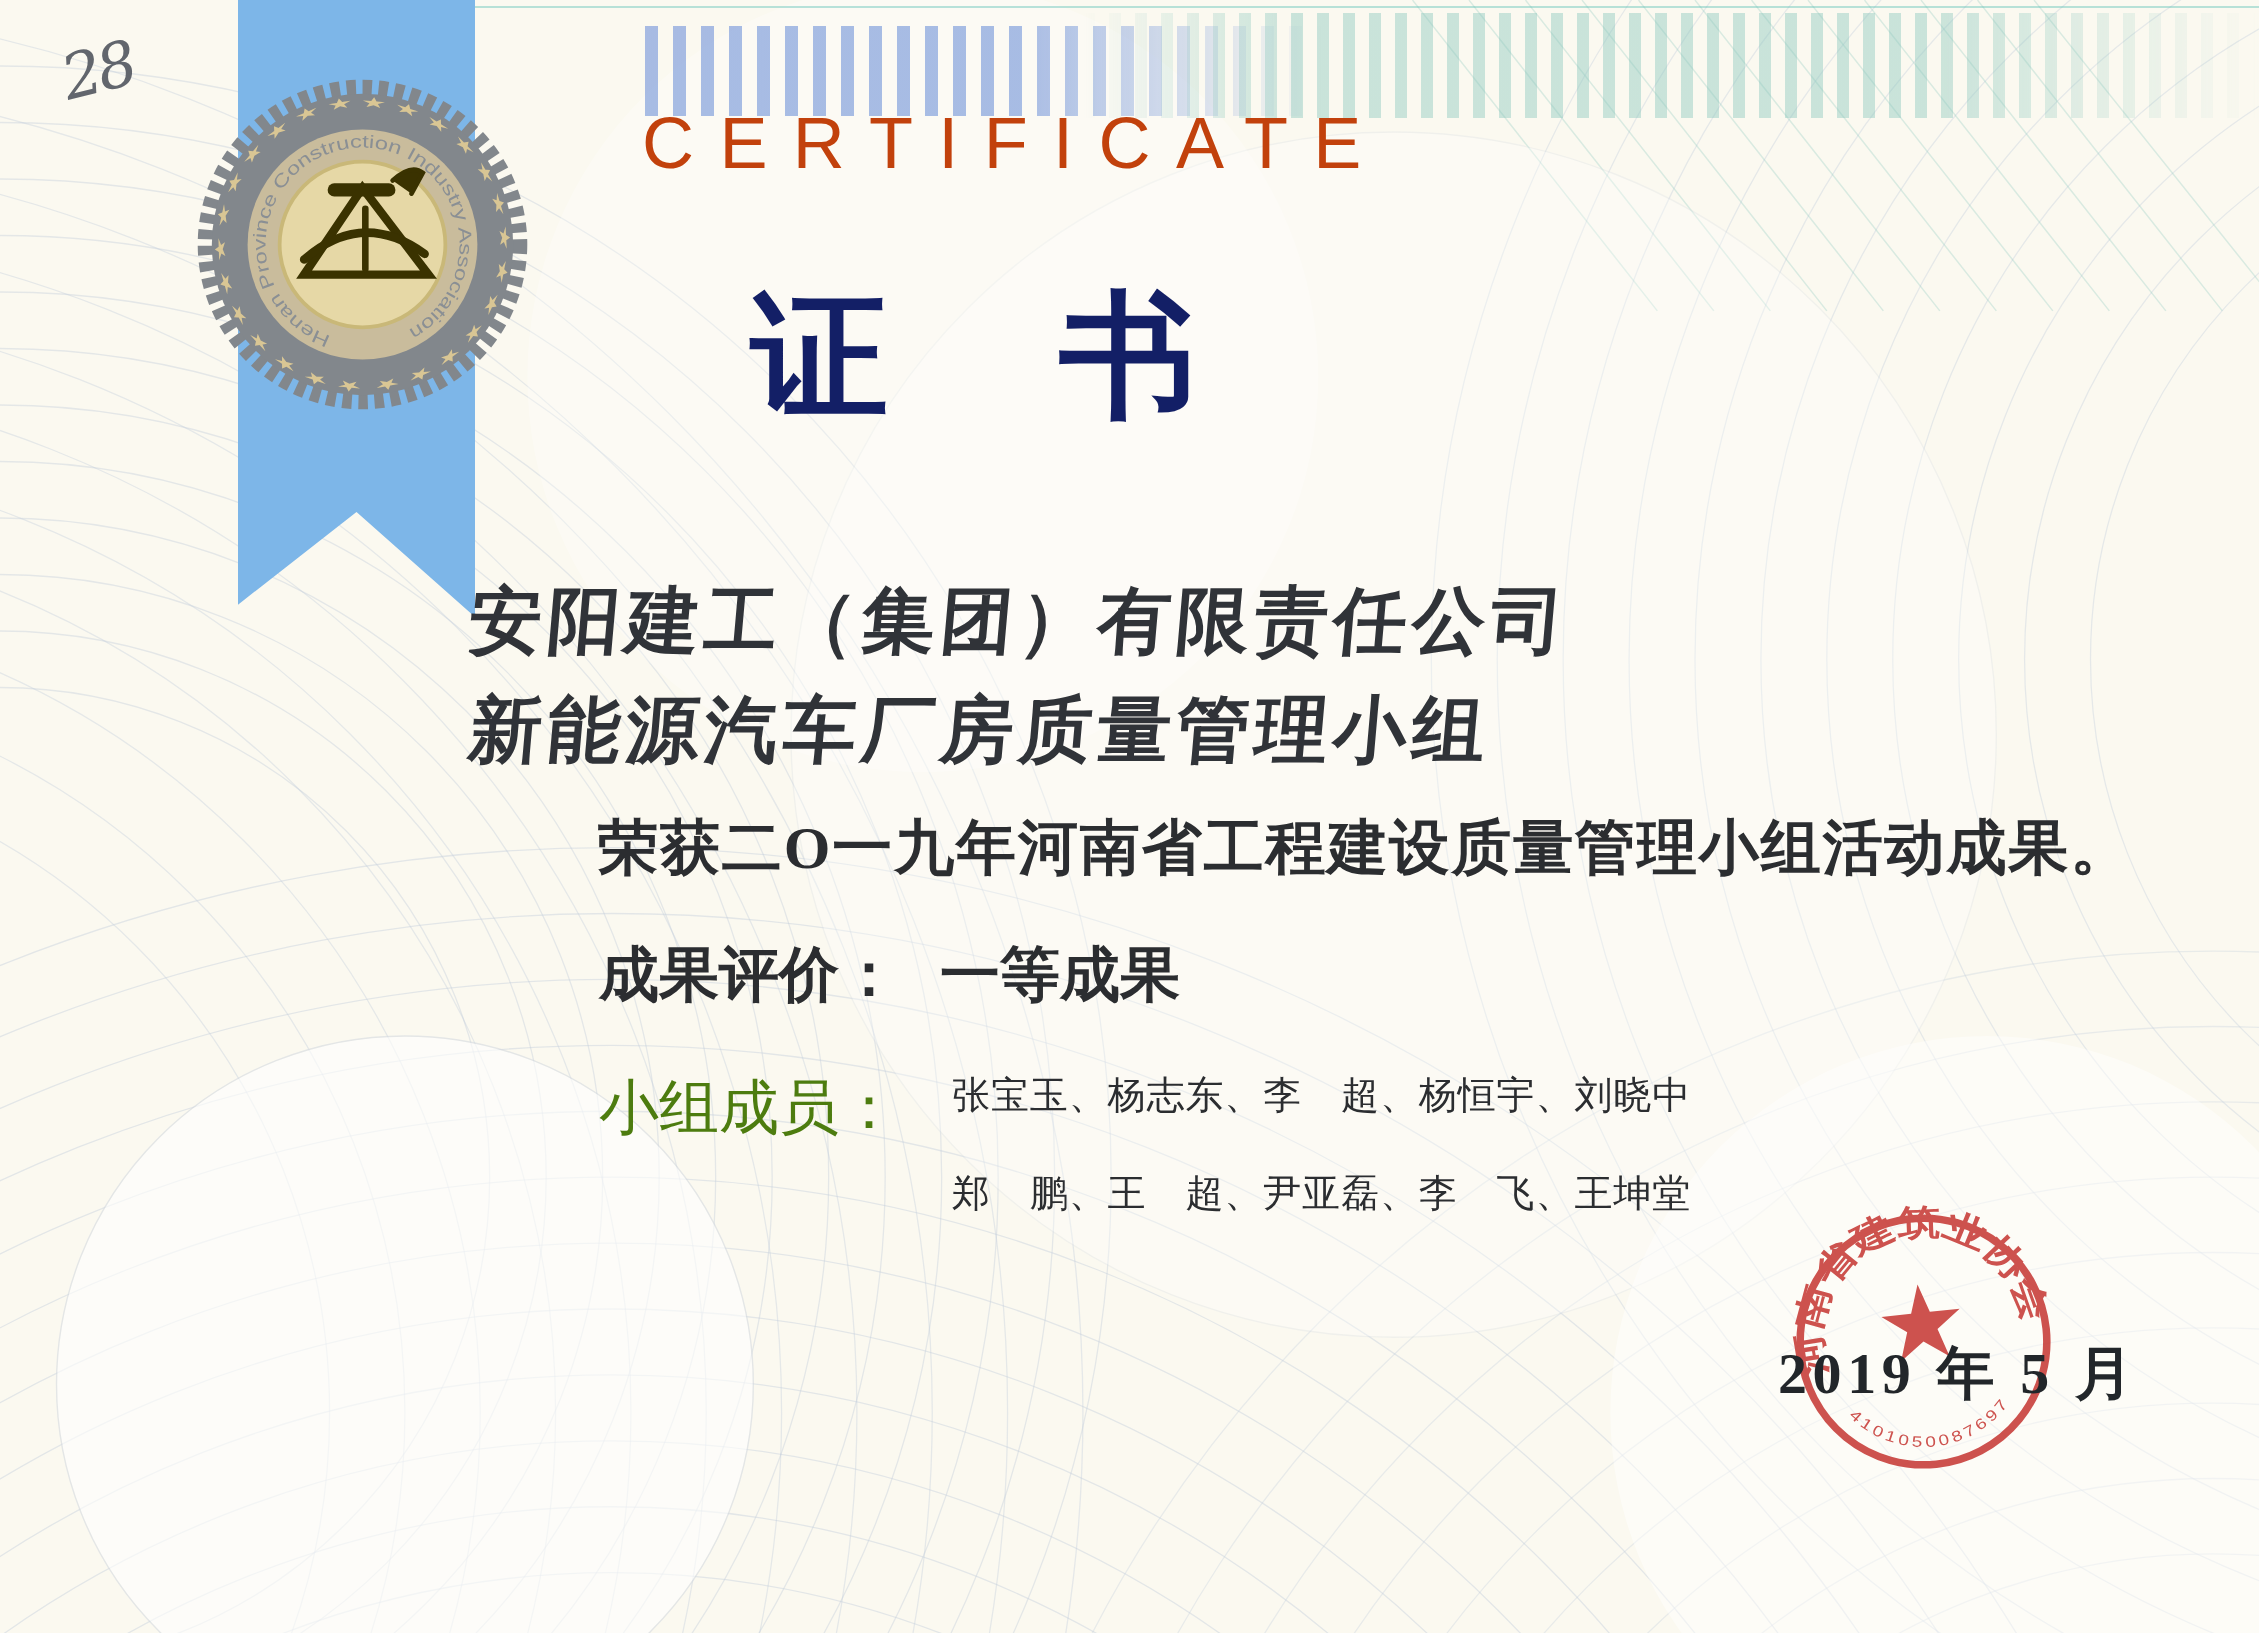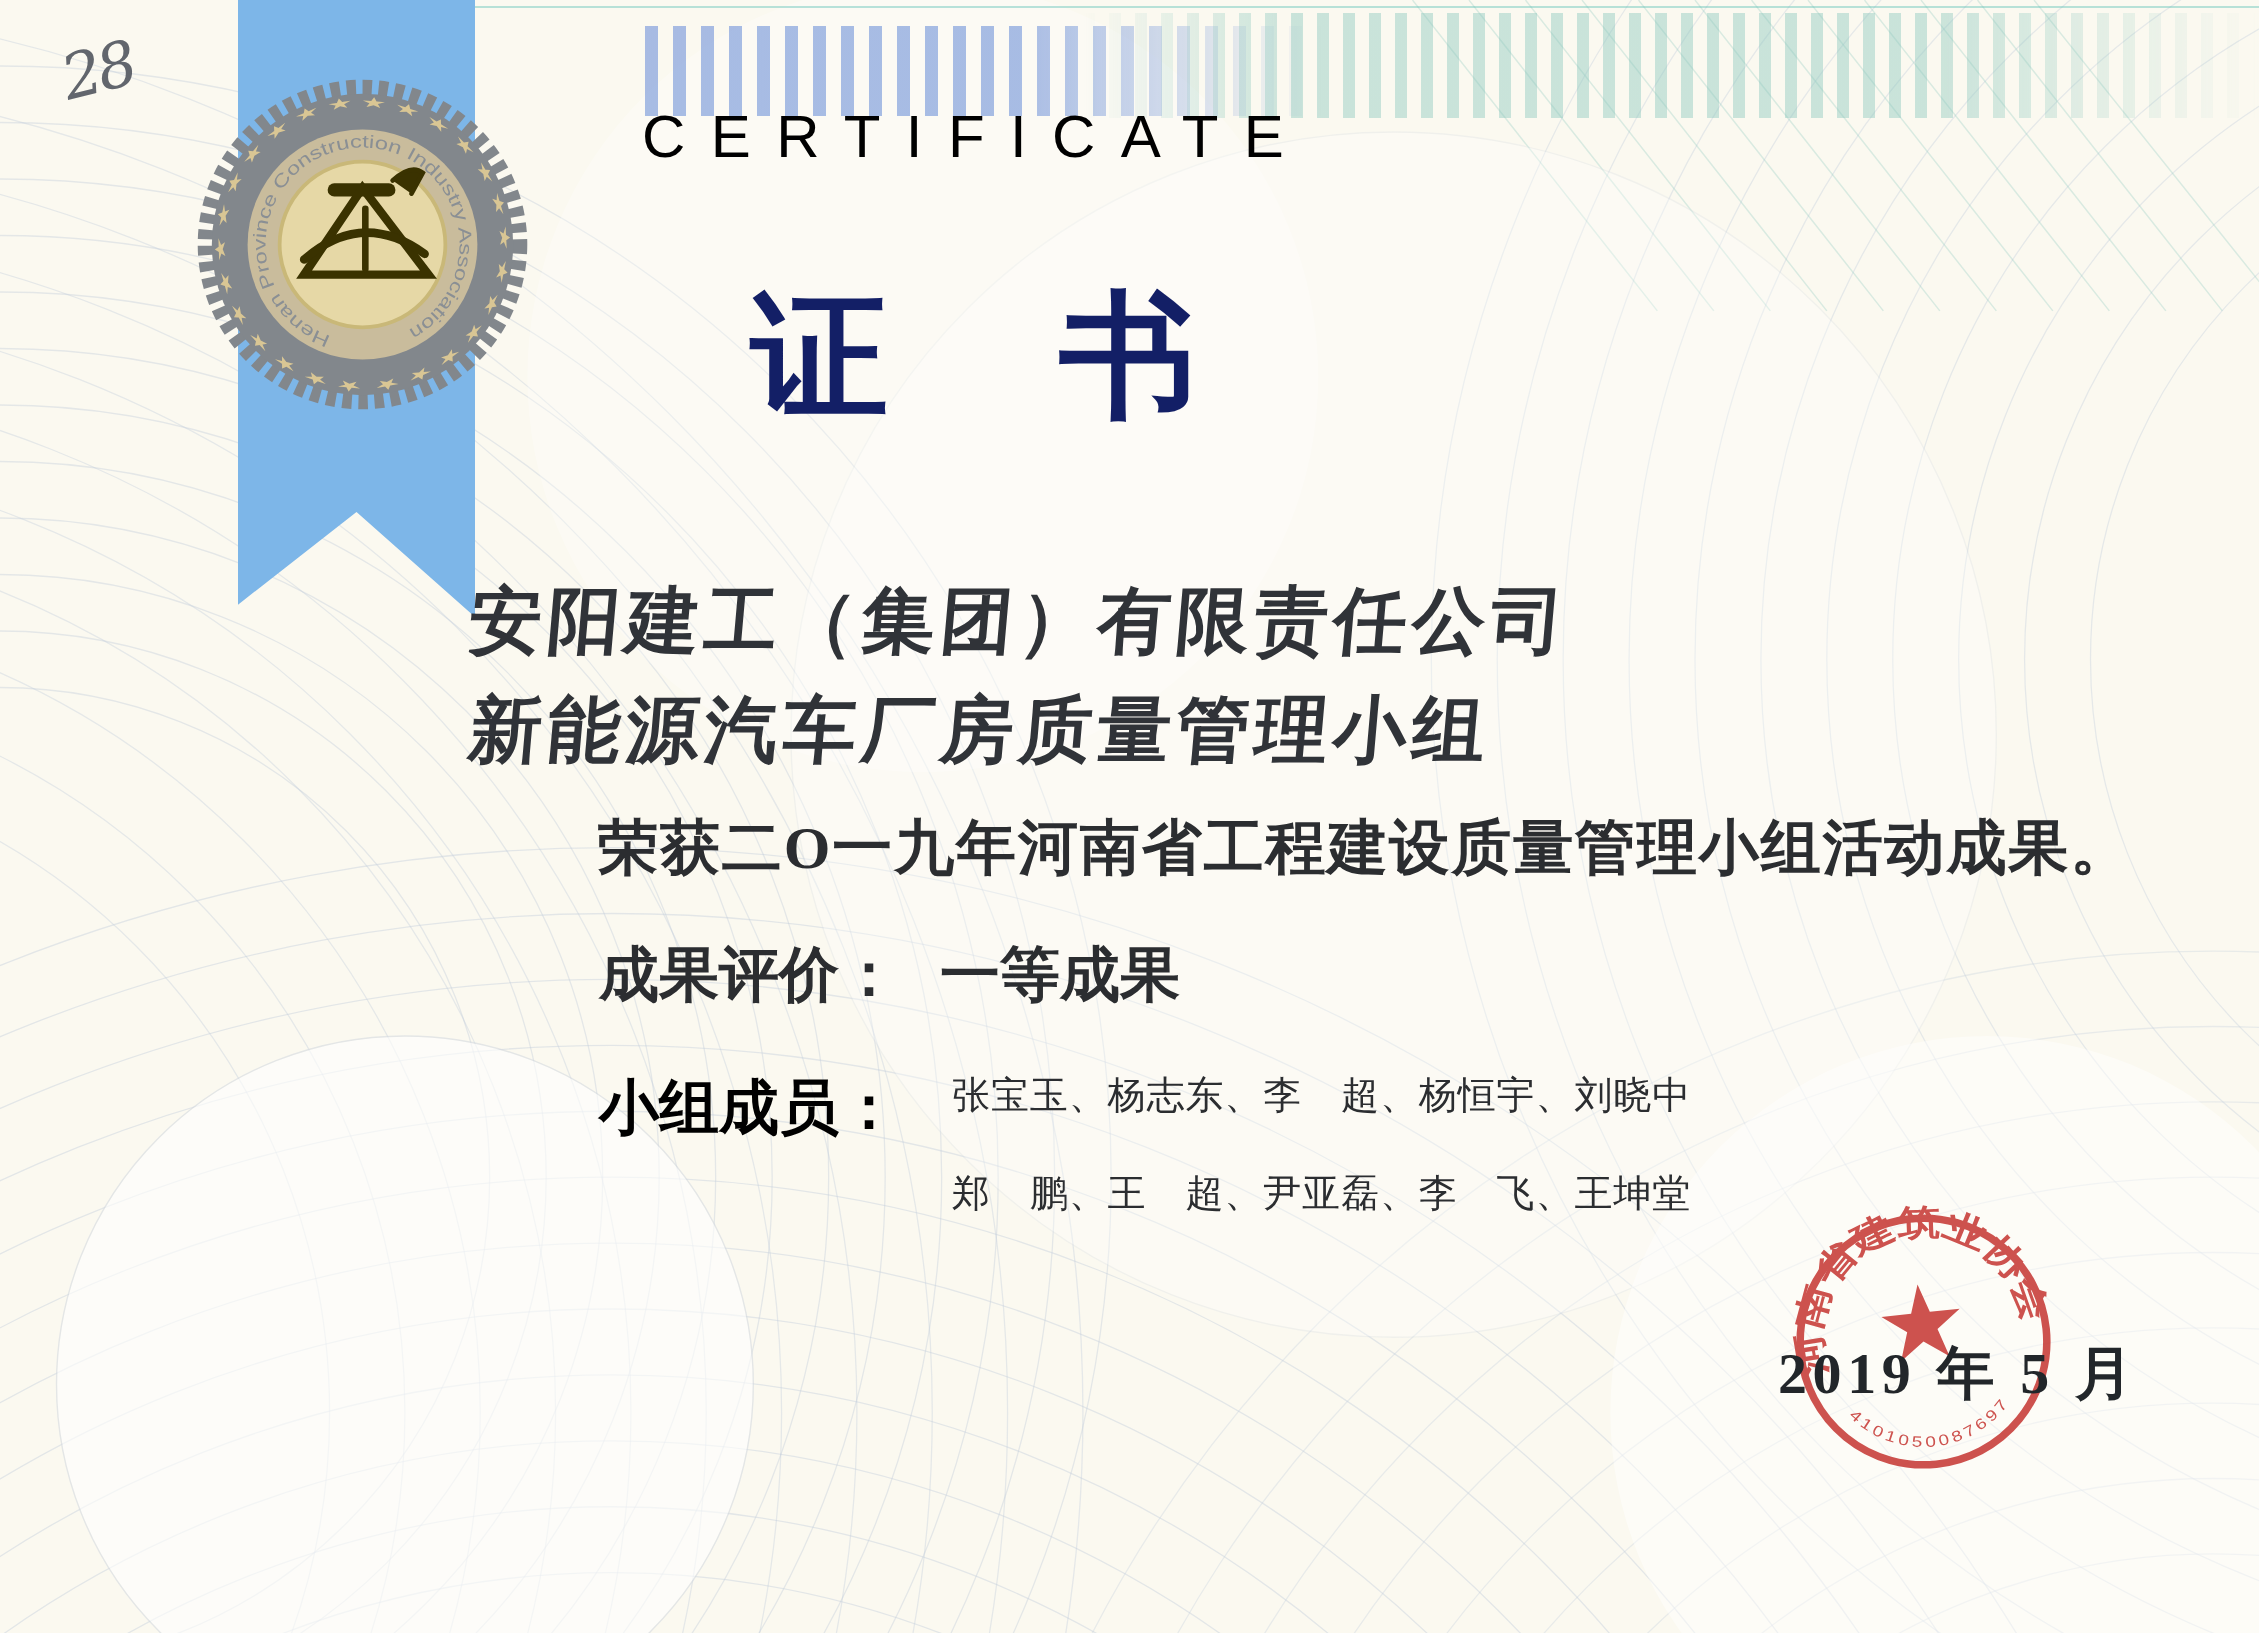--- a/index.html
+++ b/index.html
@@ -38,21 +38,21 @@
     position:absolute;left:238px;top:0;width:237px;height:617px;
     background:#7DB6E8;
     clip-path:polygon(0 0,100% 0,100% 100%,50% 83%,0 98%);
     z-index:2;
   }
   .medal{position:absolute;left:193px;top:75px;width:339px;height:339px;z-index:3;}
   
   .title-en{
     position:absolute;left:642px;top:102px;
     font-family:"Liberation Sans","DejaVu Sans",sans-serif;
-    font-size:60px;font-weight:400;color:#000000;
+    font-size:72px;font-weight:400;color:#c2410c;
     letter-spacing:25.4px;white-space:nowrap;z-index:4;
   }
   .title-zh{
     position:absolute;left:751px;top:282px;
     display:flex;column-gap:171px;
     font-size:137px;font-weight:700;color:#131F66;
     line-height:1.1;z-index:4;
   }
   
   .recipient{
@@ -67,21 +67,21 @@
     position:absolute;left:586px;top:808px;z-index:4;
     font-size:60px;font-weight:700;color:#2B2D30;
     letter-spacing:1.9px;white-space:nowrap;margin-left:12px;
   }
   .evaluation{
     position:absolute;left:599px;top:935px;z-index:4;
     font-size:60px;font-weight:700;color:#2B2D30;white-space:nowrap;text-align:right;
   }
   .evaluation .val{margin-left:41px;}
   .members{position:absolute;left:599px;top:1068px;z-index:4;display:flex;align-items:flex-start;}
-  .members .label{font-size:60px;font-weight:700;color:#000000;white-space:nowrap;}
+  .members .label{font-size:60px;font-weight:400;color:#4d7c0f;white-space:nowrap;}
   .members .names{
     margin-left:53px;margin-top:5.6px;
     font-family:"Liberation Sans","DejaVu Sans",sans-serif;
     font-size:38px;font-weight:500;color:#2B2D30;
     letter-spacing:0.9px;white-space:nowrap;line-height:1.15;
   }
   .members .names .line2{margin-top:55px;}
   
   .stamp{position:absolute;left:1787px;top:1205px;width:273px;height:273px;z-index:4;opacity:.9;}
   .issue-date{

